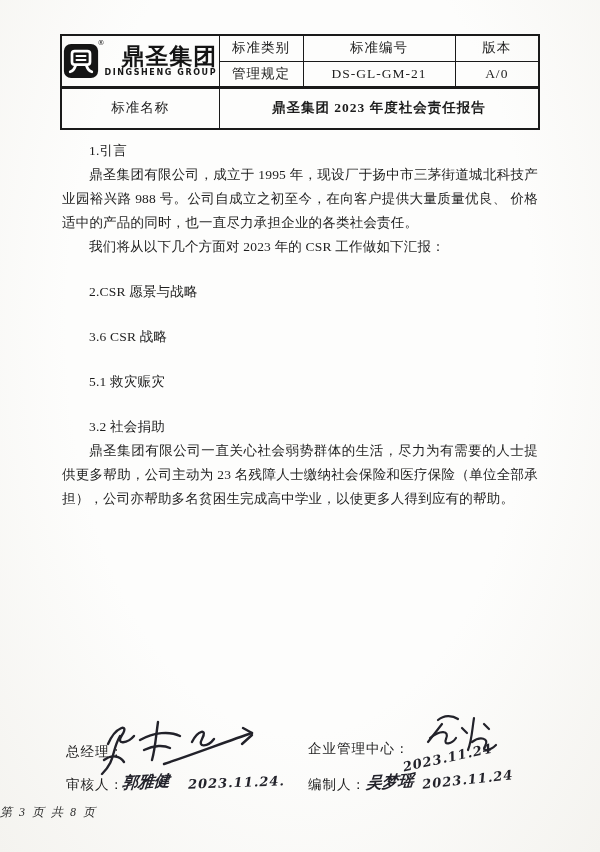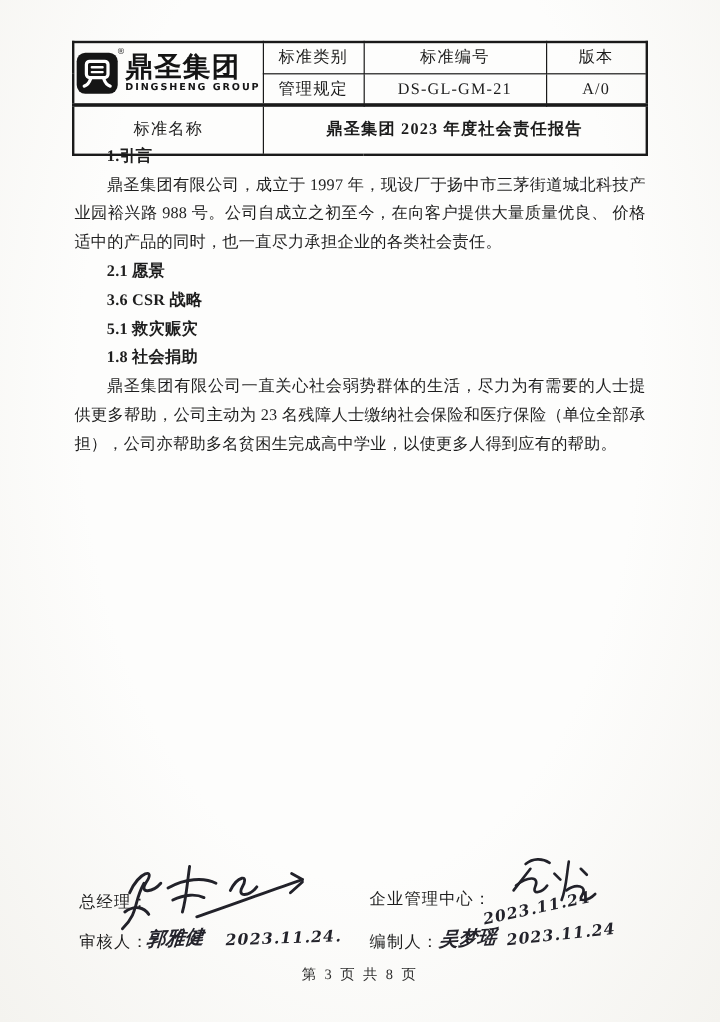--- a/index.html
+++ b/index.html
@@ -30,57 +30,57 @@
   td.code-val { font-family:"Liberation Serif",serif; letter-spacing:.5px; font-size:13.5px; }
   td.title-val { font-weight:bold; font-size:14.5px; letter-spacing:.5px; }
   td.logo-cell { padding:3px 2px; }
 
   .logo-wrap { display:flex; align-items:center; justify-content:center; gap:5px; }
   .logo-mark { position:relative; width:36px; height:36px; flex:0 0 auto; }
   .logo-mark .reg {
     position:absolute; top:-4px; right:-6px;
     font-size:7px; font-family:"DejaVu Sans",sans-serif; color:#222;
   }
-  .logo-texts { text-align:left; }
+  .logo-texts { text-align:right; }
   .logo-cn {
     font-family:"DejaVu Sans","Liberation Sans",sans-serif;
     font-weight:bold; font-size:23px; line-height:24px; letter-spacing:1px; color:#141414;
     white-space:nowrap;
   }
   .logo-en {
     font-family:"DejaVu Sans","Liberation Sans",sans-serif;
     font-weight:bold; font-size:8px; letter-spacing:1.6px; color:#161616;
     white-space:nowrap;
   }
 
   
   .doc-body {
     position:absolute; left:62px; top:118px; width:476px;
     font-size:13.5px; line-height:24px; color:#1e1e1e;
     text-align:justify; letter-spacing:.2px;
   }
   .doc-body p { text-indent:2em; }
-  .doc-body p.h { font-weight:bold; }
+  .doc-body p.h { font-weight:normal;margin-top:21px; }
 
   
   .sig-block { position:absolute; left:60px; top:712px; width:482px; height:92px; font-size:13.5px; }
   .sig-label { position:absolute; letter-spacing:1px; color:#1d1d1d; white-space:nowrap;text-align:right; }
   .sig-svg { position:absolute; }
   .hw {
     position:absolute;
     font-family:"DejaVu Serif",serif; font-style:italic; font-weight:bold;
     color:#23232b; white-space:nowrap;
   }
   .hw-name { font-size:16px; transform:rotate(-3deg) skewX(-8deg); }
   .hw-date { font-size:13px; letter-spacing:1px; }
 
   
   .footer {
     position:absolute; left:0; top:804px; width:100%;
-    text-align:center; font-size:12px; letter-spacing:2px; color:#2e2e2e;
+    font-size:12px; letter-spacing:2px; color:#2e2e2e;font-style:italic;
   }
 </style>
 </head>
 <body>
 
 <div class="page">
 
   <table class="hdr">
     <colgroup>
       <col style="width:158px">
@@ -118,25 +118,26 @@
     </tr>
     <tr class="name-row">
       <td>标准名称</td>
       <td class="title-val" colspan="3">鼎圣集团 2023 年度社会责任报告</td>
     </tr>
   </tbody>
     </table>
 
   <div class="doc-body">
     <p class="h">1.引言</p>
-    <p>鼎圣集团有限公司，成立于 1997 年，现设厂于扬中市三茅街道城北科技产业园裕兴路 988 号。公司自成立之初至今，在向客户提供大量质量优良、 价格适中的产品的同时，也一直尽力承担企业的各类社会责任。</p>
-    <p class="h">2.1 愿景</p>
+    <p>鼎圣集团有限公司，成立于 1995 年，现设厂于扬中市三茅街道城北科技产业园裕兴路 988 号。公司自成立之初至今，在向客户提供大量质量优良、 价格适中的产品的同时，也一直尽力承担企业的各类社会责任。</p>
+    <p>我们将从以下几个方面对 2023 年的 CSR 工作做如下汇报：</p>
+    <p class="h">2.CSR 愿景与战略</p>
     <p class="h">3.6 CSR 战略</p>
     <p class="h">5.1 救灾赈灾</p>
-    <p class="h">1.8 社会捐助</p>
+    <p class="h">3.2 社会捐助</p>
     <p>鼎圣集团有限公司一直关心社会弱势群体的生活，尽力为有需要的人士提供更多帮助，公司主动为 23 名残障人士缴纳社会保险和医疗保险（单位全部承担），公司亦帮助多名贫困生完成高中学业，以使更多人得到应有的帮助。</p>
   </div>
 
   <div class="sig-block">
 
     <span class="sig-label" style="left:6px; top:31px;">总经理：</span>
     <svg class="sig-svg" style="left:34px; top:2px;" width="172" height="64" viewBox="0 0 172 64">
       <g fill="none" stroke="#22222a" stroke-width="2.4" stroke-linecap="round">
         <path d="M14 30 C 22 12 36 9 28 21 C 21 32 34 29 40 22"></path>
         <path d="M26 22 C 17 38 22 46 8 60"></path>

